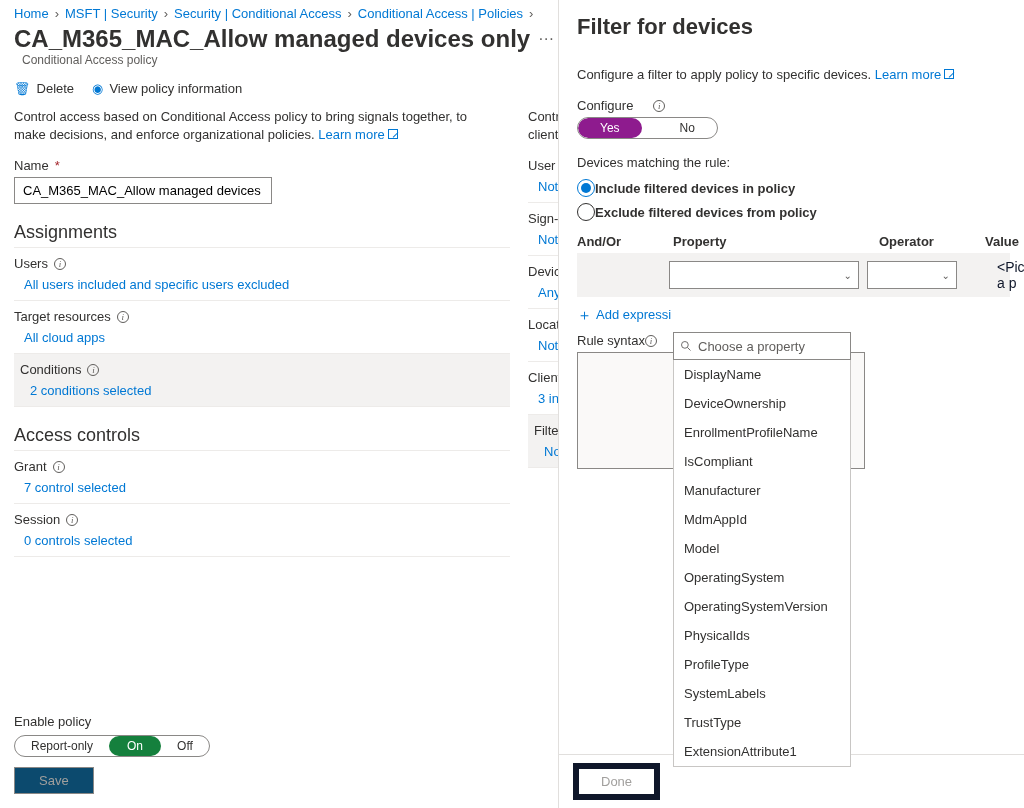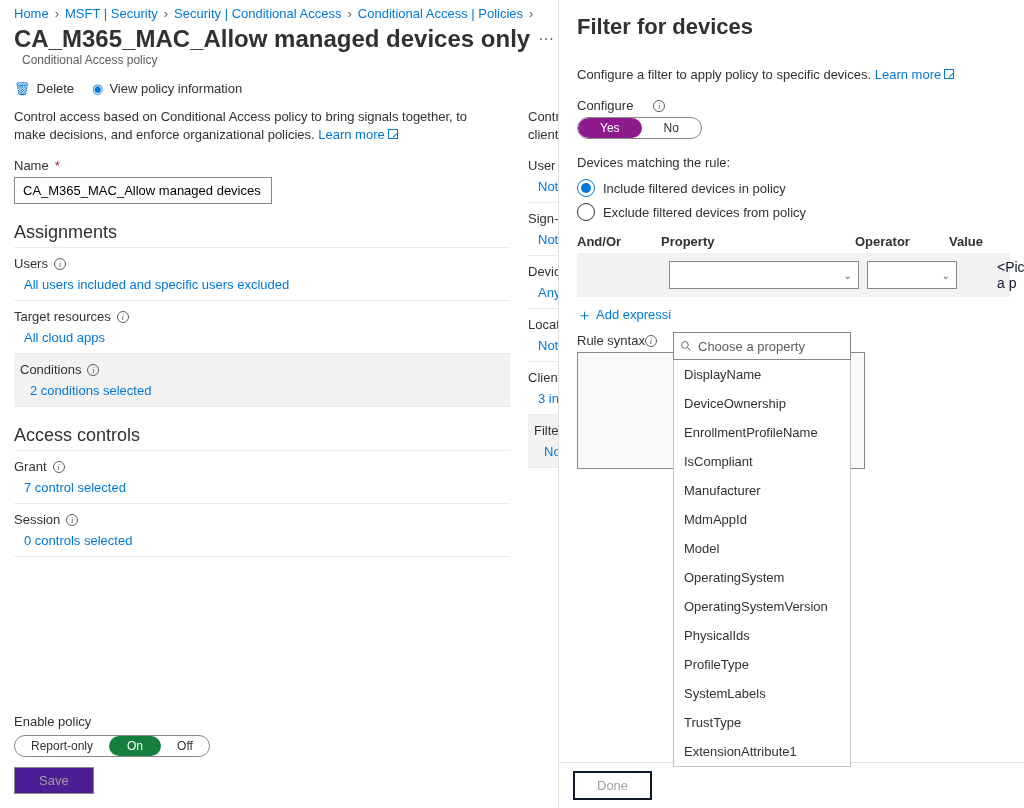--- a/index.html
+++ b/index.html
@@ -41,45 +41,45 @@
 
   .info-icon { width: 12px; height: 12px; border: 1px solid #605e5c; border-radius: 50%; display: inline-flex; align-items: center; justify-content: center; font-size: 9px; color: #605e5c; font-style: italic; font-family: Georgia, serif; }
   .info-icon::before { content: "i"; }
 
   
   .footer { position: absolute; bottom: 0; left: 0; width: 558px; padding: 10px 14px 14px; background: #fff; }
   .enable-label { font-size: 13px; margin-bottom: 6px; }
   .tri-toggle { display: inline-flex; border: 1px solid #8a8886; border-radius: 12px; overflow: hidden; font-size: 12px; }
   .tri-toggle span { padding: 3px 16px; cursor: pointer; }
   .tri-toggle .on { background: #15803d; color: #fff; border-radius: 12px; padding: 3px 18px; }
-  .save-btn { display: block; margin-top: 10px; padding: 5px 24px; border: 1px solid #8a8886; background: #4c1d95; color: #a19f9d; font-size: 13px; cursor: default; }
+  .save-btn { display: block; margin-top: 10px; padding: 5px 24px; border: 1px solid #8a8886; background: #0c4a6e; color: #a19f9d; font-size: 13px; cursor: default; }
 
   
   .blade { position: absolute; top: 0; right: 0; width: 466px; height: 808px; background: #fff; border-left: 1px solid #e1dfdd; padding: 14px 0 0 18px; overflow: hidden; }
   .blade h2 { font-size: 22px; font-weight: 600; margin-bottom: 26px; }
   .blade .desc { padding-right: 14px; }
   .ext-icon { display: inline-block; width: 10px; height: 10px; border: 1px solid #0078d4; position: relative; margin-left: 3px; vertical-align: 0; }
   .ext-icon::after { content: ""; position: absolute; width: 7px; height: 1px; background: #0078d4; top: 2px; right: -1px; transform: rotate(-45deg); transform-origin: right; }
 
   .cfg-row { margin-top: 14px; display: flex; align-items: center; gap: 20px; }
-  .pill-toggle { display: inline-flex; border: 1px solid #8a8886; border-radius: 12px; overflow: hidden; margin-top: 4px; font-size: 12px; }
+  .pill-toggle { display: inline-flex; border: 1px solid #8a8886; border-radius: 12px; overflow: hidden; margin-top: 4px; font-size: 12px; gap: 16px; }
   .pill-toggle span { padding: 3px 22px; cursor: pointer; }
   .pill-toggle .yes { background: #8e1b8e; color: #fff; border-radius: 12px; }
 
   .radio-group { margin-top: 16px; }
   .radio-group .glabel { font-size: 13px; margin-bottom: 6px; }
-  .radio-row { display: flex; align-items: center; gap: 8px; padding: 3px 0; cursor: pointer; }
+  .radio-row { display: flex; align-items: center; gap: 0; padding: 3px 0; cursor: pointer; font-weight: bold; }
   .radio { width: 18px; height: 18px; border: 1px solid #323130; border-radius: 50%; display: inline-flex; align-items: center; justify-content: center; }
   .radio.checked { border-color: #0078d4; }
   .radio.checked::after { content: ""; width: 10px; height: 10px; background: #0078d4; border-radius: 50%; }
 
   .hint { font-size: 13px; margin-top: 10px; }
 
   .rule-table { margin-top: 6px; padding-right: 14px; }
-  .rule-head { display: grid; grid-template-columns: 80px 190px 90px 1fr; gap: 4px; font-size: 13px; font-weight: 600; padding: 4px 0; }
+  .rule-head { display: grid; grid-template-columns: 80px 190px 90px 1fr; gap: 16px; font-size: 13px; font-weight: 600; padding: 4px 0; }
   .rule-row { display: grid; grid-template-columns: 80px 190px 90px 1fr; gap: 8px; align-items: center; background: #f3f2f1; padding: 6px 4px; }
   .dd { border: 1px solid #8a8886; background: #fff; height: 28px; display: flex; align-items: center; justify-content: space-between; padding: 0 6px; font-size: 13px; color: #605e5c; cursor: pointer; }
   .dd .chev { font-size: 10px; color: #605e5c; }
   .placeholder-cell { color: #0f172a; font-size: 14px; padding-left: 4px; margin-left: 28px; }
 
   .add-expr { color: #0078d4; font-size: 13px; margin-top: 10px; display: inline-flex; align-items: center; gap: 4px; cursor: pointer; }
   .plus { font-size: 15px; line-height: 1; }
 
   .rule-syntax-label { margin-top: 10px; font-size: 13px; display: flex; align-items: center; }
   .syntax-box { margin-top: 4px; width: 288px; height: 117px; border: 1px solid #8a8886; background: #faf9f8; }
@@ -87,21 +87,21 @@
   
   .prop-popup { position: absolute; top: 332px; left: 673px; width: 178px; background: #fff; }
   .prop-search { height: 28px; border: 1px solid #8a8886; display: flex; align-items: center; padding: 0 6px; gap: 6px; color: #605e5c; font-size: 13px; }
   .prop-list { border: 1px solid #c8c6c4; border-top: none; max-height: 416px; overflow-y: auto; }
   .prop-list::-webkit-scrollbar { width: 16px; }
   .prop-list::-webkit-scrollbar-thumb { background: #c8c6c4; }
   .prop-list::-webkit-scrollbar-track { background: #f3f2f1; }
   .prop-item { padding: 7px 10px; font-size: 13px; cursor: pointer; }
 
   .done-bar { position: absolute; bottom: 0; left: 0; right: 0; border-top: 1px solid #e1dfdd; padding: 8px 14px; background: #fff; }
-  .done-btn { padding: 5px 22px; border: 2px solid #0f172a; background: #fff; color: #a19f9d; font-size: 13px; cursor: default; }
+  .done-btn { padding: 5px 22px; border: 6px solid #0f172a; background: #fff; color: #a19f9d; font-size: 13px; cursor: default; }
 
   .search-svg { width: 12px; height: 12px; }
 </style>
 </head>
 <body>
 
 <div class="breadcrumb">
   <a>Home</a>
     <span class="sep">›</span>
   <a>MSFT | Security</a>

